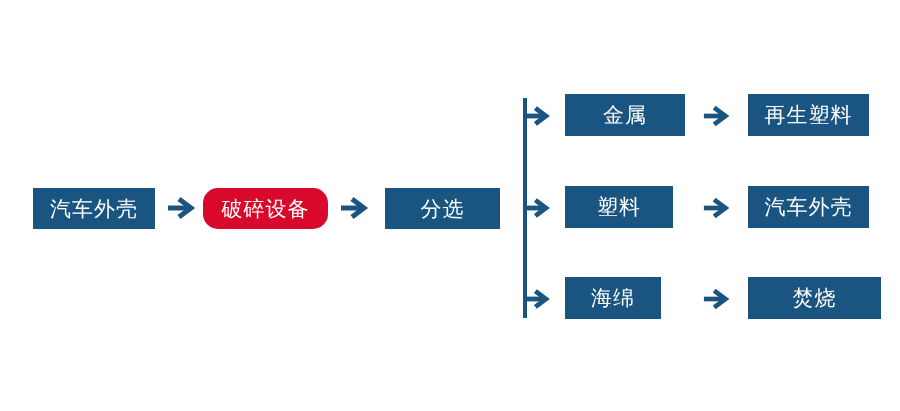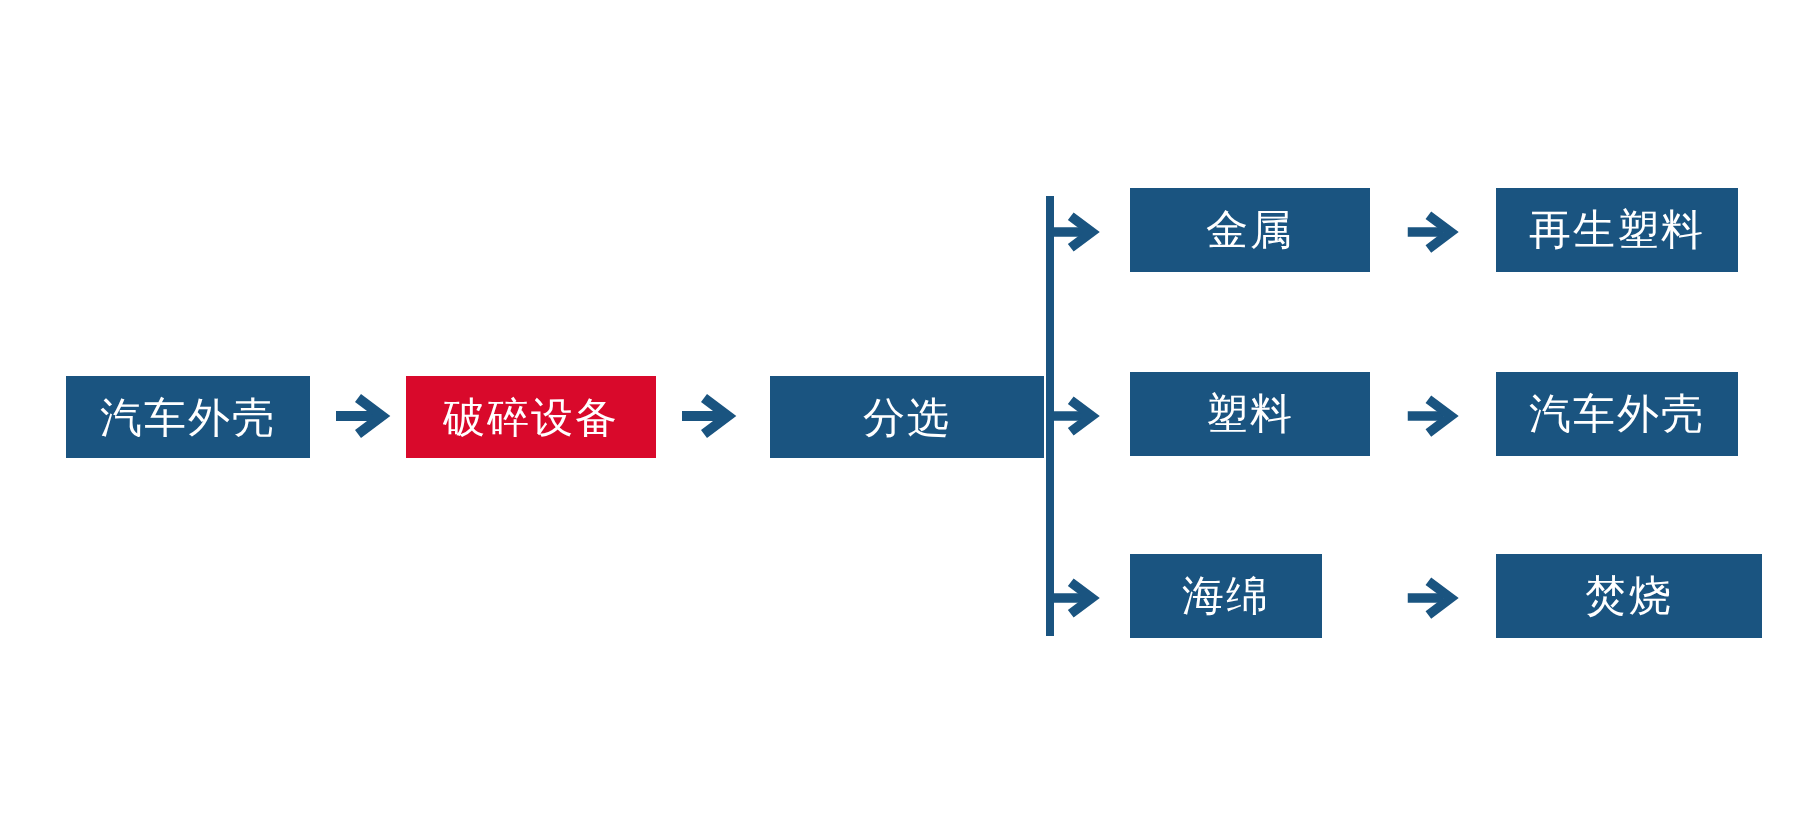--- a/index.html
+++ b/index.html
@@ -22,21 +22,21 @@
   .node{
     position:absolute;
     display:flex;align-items:center;justify-content:center;
     color:var(--text);
     font-size:21px;
     font-weight:500;
     letter-spacing:1px;
     white-space:nowrap;
   }
   .node.blue{background:var(--primary-blue);}
-  .node.red{background:var(--accent-red);}
+  .node.red{background:var(--accent-red);border-radius:15px;}
   .arrow{position:absolute;display:block;}
   .arrow path{stroke:var(--primary-blue);fill:none;}
   .vline{
     position:absolute;
     background:var(--primary-blue);
   }
 </style>
 </head>
 <body>
 
@@ -49,40 +49,40 @@
     <path d="M13 3 L25 12 L13 21" stroke-width="5" stroke-linejoin="miter"></path>
   </svg>
 
   <div class="node red" style="left:203px;top:188px;width:125px;height:41px">破碎设备</div>
 
   <svg class="arrow" style="left:339px;top:196px" width="32" height="24" viewBox="0 0 32 24">
     <path d="M2 12 H21" stroke-width="5"></path>
     <path d="M13 3 L25 12 L13 21" stroke-width="5" stroke-linejoin="miter"></path>
   </svg>
 
-  <div class="node blue" style="left:385px;top:188px;width:137px;height:41px">分选</div>
+  <div class="node blue" style="left:385px;top:188px;width:115px;height:41px">分选</div>
 
   <div class="vline" style="left:523px;top:98px;width:4px;height:220px"></div>
 
   <svg class="arrow" style="left:524px;top:105px" width="28" height="22" viewBox="0 0 32 24">
     <path d="M2 12 H21" stroke-width="5.5"></path>
     <path d="M13 3 L25 12 L13 21" stroke-width="5.5" stroke-linejoin="miter"></path>
   </svg>
   <div class="node blue" style="left:565px;top:94px;width:120px;height:42px">金属</div>
   <svg class="arrow" style="left:702px;top:104px" width="30" height="24" viewBox="0 0 32 24">
     <path d="M2 12 H21" stroke-width="5"></path>
     <path d="M13 3 L25 12 L13 21" stroke-width="5" stroke-linejoin="miter"></path>
   </svg>
   <div class="node blue" style="left:748px;top:94px;width:121px;height:42px">再生塑料</div>
 
   <svg class="arrow" style="left:524px;top:197px" width="28" height="22" viewBox="0 0 32 24">
     <path d="M2 12 H21" stroke-width="5.5"></path>
     <path d="M13 3 L25 12 L13 21" stroke-width="5.5" stroke-linejoin="miter"></path>
   </svg>
-  <div class="node blue" style="left:565px;top:186px;width:120px;height:42px">塑料</div>
+  <div class="node blue" style="left:565px;top:186px;width:108px;height:42px">塑料</div>
   <svg class="arrow" style="left:702px;top:196px" width="30" height="24" viewBox="0 0 32 24">
     <path d="M2 12 H21" stroke-width="5"></path>
     <path d="M13 3 L25 12 L13 21" stroke-width="5" stroke-linejoin="miter"></path>
   </svg>
   <div class="node blue" style="left:748px;top:186px;width:121px;height:42px">汽车外壳</div>
 
   <svg class="arrow" style="left:524px;top:288px" width="28" height="22" viewBox="0 0 32 24">
     <path d="M2 12 H21" stroke-width="5.5"></path>
     <path d="M13 3 L25 12 L13 21" stroke-width="5.5" stroke-linejoin="miter"></path>
   </svg>

